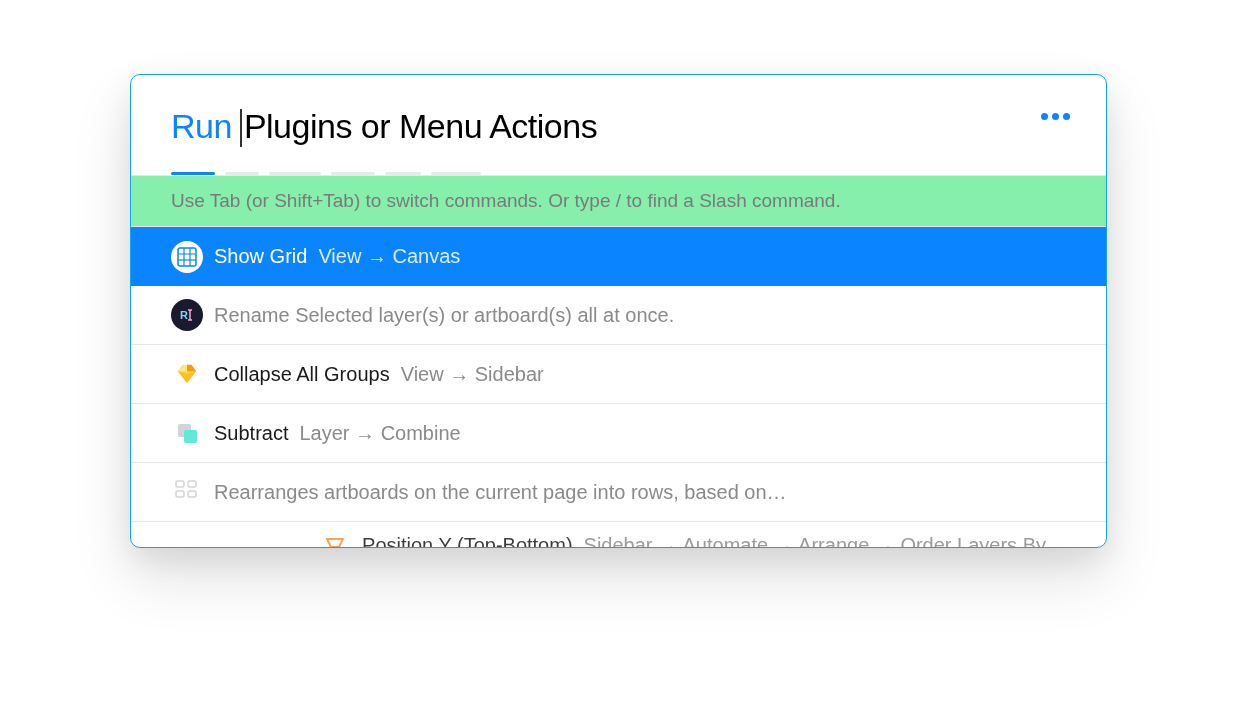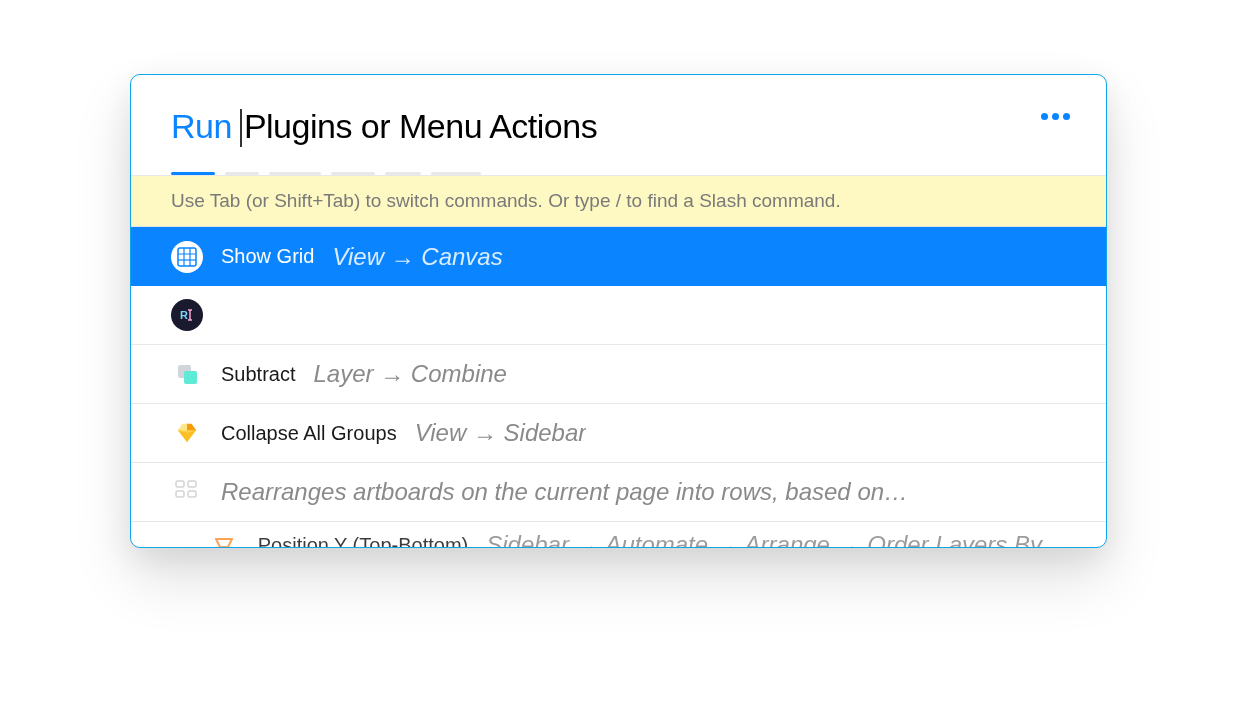--- a/index.html
+++ b/index.html
@@ -94,21 +94,21 @@
     
     .tab-ind.active { background: #0a84ff; width: 44px; }
     .tab-ind.inactive { background: #e8e8e8; }
     .tab-ind.w1 { width: 34px; }
     .tab-ind.w2 { width: 52px; }
     .tab-ind.w3 { width: 44px; }
     .tab-ind.w4 { width: 36px; }
     .tab-ind.w5 { width: 50px; }
     
     .hint-bar {
-      background: #fef9c3;
+      background: #86efac;
       padding: 14px 40px;
       border-top: 1px solid #e8e8e8;
       border-bottom: 1px solid #e5e5e5;
     }
     
     .hint-text {
       font-size: 19px;
       color: #7a7a7a;
     }
     
@@ -116,21 +116,21 @@
       overflow: hidden;
     }
     
     .result-item {
       display: flex;
       align-items: center;
       padding: 0 40px;
       height: 59px;
       border-bottom: 1px solid #e8e8e8;
       cursor: pointer;
-      gap: 18px;
+      gap: 11px;
     }
     
     .result-item.selected {
       background: #0a84ff;
       border-bottom: none;
     }
     
     .result-item.selected .result-title {
       color: #ffffff;
     }
@@ -149,27 +149,26 @@
     }
     
     .result-title {
       font-size: 20px;
       color: #1a1a1a;
       font-weight: 400;
       white-space: nowrap;
     }
     
     .result-subtitle {
-      font-size: 24px;
+      font-size: 20px;
       color: #8a8a8a;
       font-weight: 400;
       white-space: nowrap;
       overflow: hidden;
       text-overflow: ellipsis;
-      font-style: italic;
     }
     
     
     .icon-grid-circle {
       width: 32px;
       height: 32px;
       border-radius: 50%;
       background: #ffffff;
       display: flex;
       align-items: center;
@@ -253,48 +252,49 @@
       <div class="result-icon">
         <div class="icon-rename">
           <svg width="18" height="12" viewBox="0 0 18 12">
             <text x="2" y="10" font-size="11" font-weight="700" fill="#7dd3fc">R</text>
             <line x1="12" y1="1" x2="12" y2="11" stroke="#f9a8d4" stroke-width="1.5"></line>
             <line x1="10" y1="1" x2="14" y2="1" stroke="#f9a8d4" stroke-width="1.5"></line>
             <line x1="10" y1="11" x2="14" y2="11" stroke="#f9a8d4" stroke-width="1.5"></line>
           </svg>
         </div>
       </div>
-    </div>
-
-    <div class="result-item">
-      <div class="result-icon">
-        <svg width="24" height="24" viewBox="0 0 24 24">
-          <rect x="3" y="3" width="13" height="13" rx="2" fill="#d1d5db"></rect>
-          <rect x="9" y="9" width="13" height="13" rx="2" fill="#5eead4"></rect>
-        </svg>
-      </div>
-      <span class="result-title">Subtract</span>
-      <span class="result-subtitle">Layer → Combine</span>
+      <span class="result-subtitle">Rename Selected layer(s) or artboard(s) all at once.</span>
     </div>
 
     <div class="result-item">
       <div class="result-icon">
         <svg class="icon-diamond" viewBox="0 0 24 24">
           <path d="M12 2 L22 9 L12 22 L2 9 Z" fill="#fbbf24"></path>
           <path d="M12 2 L22 9 L12 12 L2 9 Z" fill="#fcd34d"></path>
           <path d="M7 2 L12 2 L12 9 L2 9 Z" fill="#fde68a"></path>
           <path d="M12 2 L17 2 L22 9 L12 9 Z" fill="#f59e0b"></path>
         </svg>
       </div>
       <span class="result-title">Collapse All Groups</span>
       <span class="result-subtitle">View → Sidebar</span>
     </div>
 
     <div class="result-item">
       <div class="result-icon">
+        <svg width="24" height="24" viewBox="0 0 24 24">
+          <rect x="3" y="3" width="13" height="13" rx="2" fill="#d1d5db"></rect>
+          <rect x="9" y="9" width="13" height="13" rx="2" fill="#5eead4"></rect>
+        </svg>
+      </div>
+      <span class="result-title">Subtract</span>
+      <span class="result-subtitle">Layer → Combine</span>
+    </div>
+
+    <div class="result-item">
+      <div class="result-icon">
         <svg width="26" height="26" viewBox="0 0 26 26">
           <rect x="2" y="2" width="8" height="6" rx="1.5" fill="none" stroke="#d4d4d4" stroke-width="1.5"></rect>
           <rect x="14" y="2" width="8" height="6" rx="1.5" fill="none" stroke="#d4d4d4" stroke-width="1.5"></rect>
           <rect x="2" y="12" width="8" height="6" rx="1.5" fill="none" stroke="#d4d4d4" stroke-width="1.5"></rect>
           <rect x="14" y="12" width="8" height="6" rx="1.5" fill="none" stroke="#d4d4d4" stroke-width="1.5"></rect>
         </svg>
       </div>
       <span class="result-subtitle">Rearranges artboards on the current page into rows, based on…</span>
     </div>
 

